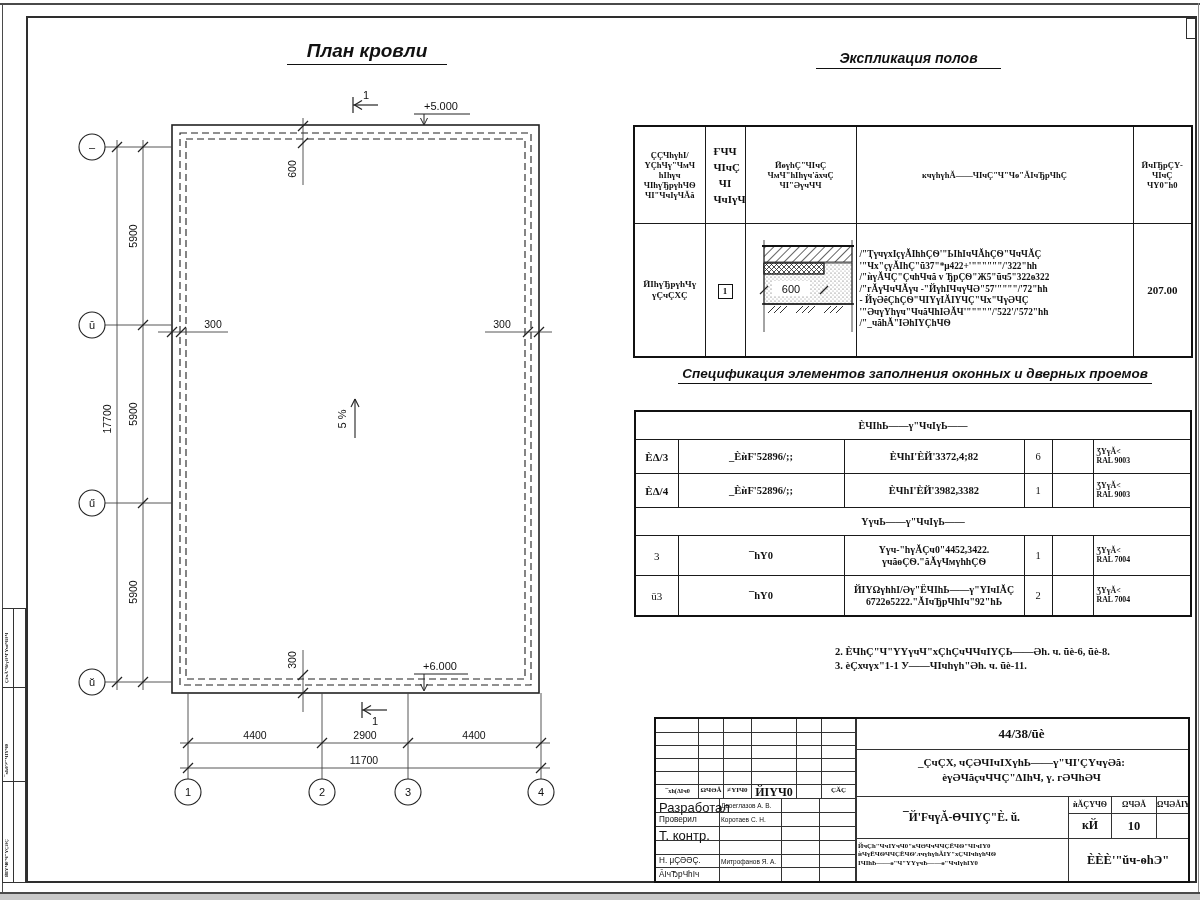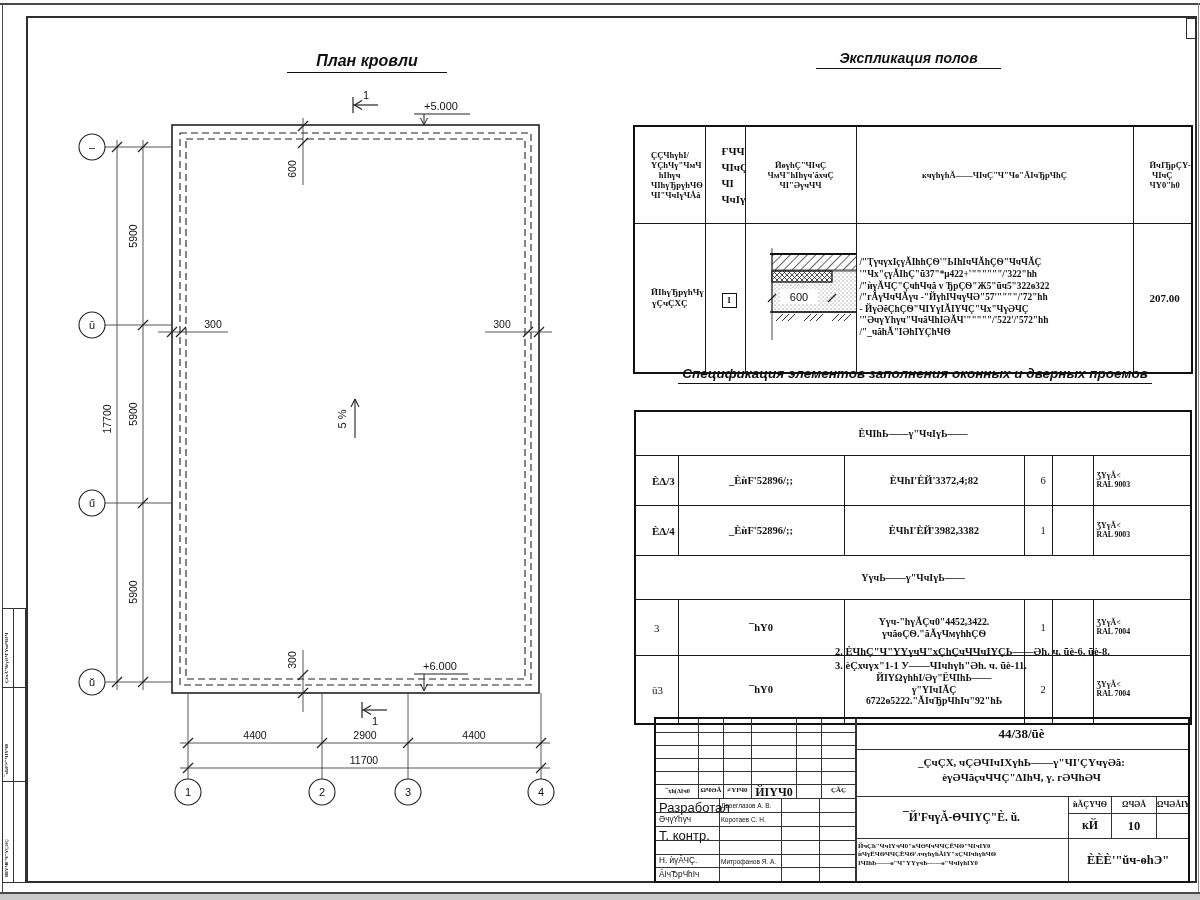--- a/index.html
+++ b/index.html
@@ -6,21 +6,21 @@
   body{width:1200px;height:900px;position:relative;background:#fff;
        font-family:"Liberation Sans","DejaVu Sans",sans-serif;color:#111;overflow:hidden;}
   .abs{position:absolute;}
   .ln{position:absolute;background:#333;}
   .garb{font-family:"Liberation Serif","DejaVu Serif",serif;font-weight:bold;}
   .pre{white-space:pre-line;}
   .ctr{text-align:center;}
   .ittl{font-style:italic;font-weight:bold;text-align:center;
         border-bottom:1.2px solid #111;padding-bottom:2px;}
   table{border-collapse:collapse;table-layout:fixed;}
-  td{border:1px solid #1a1a1a;padding:16px;overflow:hidden;vertical-align:middle;}
+  td{border:1px solid #1a1a1a;padding:8px;overflow:hidden;vertical-align:middle;}
   .tb-txt{position:absolute;line-height:1.15;}
   .typebox{display:inline-block;width:13px;height:13px;border:1px solid #111;
            line-height:13px;text-align:center;font-size:9px;}
   svg text{font-family:"Liberation Sans","DejaVu Sans",sans-serif;fill:#111;}
 </style>
 </head>
 <body>
 
 <div class="ln" style="left:0;top:3px;width:1200px;height:2px;background:#4a4a4a;"></div>
 <div class="ln" style="left:2px;top:3px;width:1px;height:890px;background:#4a4a4a;"></div>
@@ -32,21 +32,21 @@
 
 <div class="abs" style="left:2px;top:608px;width:24px;height:275px;border:1px solid #333;box-sizing:border-box;">
   <div class="ln" style="left:10px;top:0;width:1px;height:273px;"></div>
   <div class="ln" style="left:0;top:78px;width:22px;height:1px;"></div>
   <div class="ln" style="left:0;top:172px;width:22px;height:1px;"></div>
   <div class="abs garb" style="left:1px;top:74px;font-size:5px;white-space:nowrap;transform:rotate(-90deg);transform-origin:left top;">ҪĕхĂ'ЧĕүӘЧ'ҮчĕЧӘЧ</div>
   <div class="abs garb" style="left:1px;top:168px;font-size:5px;white-space:nowrap;transform:rotate(-90deg);transform-origin:left top;">¯хЬ0'≠"ЧIҮЧ0</div>
   <div class="abs garb" style="left:1px;top:268px;font-size:5px;white-space:nowrap;transform:rotate(-90deg);transform-origin:left top;">ЙIҮЧ0'Ч"ҮÇӘÇ</div>
 </div>
 
-<div class="abs ittl" style="left:287px;top:52px;width:160px;font-size:16px;">План кровли</div>
+<div class="abs ittl" style="left:287px;top:40px;width:160px;font-size:19px;">План кровли</div>
 <div class="abs ittl" style="left:816px;top:50px;width:185px;font-size:14px;">Экспликация полов</div>
 <div class="abs ittl" style="left:678px;top:366px;width:474px;font-size:13.5px;">Спецификация элементов заполнения оконных и дверных проемов</div>
 
 <svg class="abs" style="left:0;top:0;" width="1200" height="900" viewBox="0 0 1200 900">
   <g stroke="#222" fill="none">
     <rect x="172" y="125" width="367" height="568" stroke-width="1.6"></rect>
     <rect x="180" y="133" width="351" height="552" stroke-width="1.1" stroke-dasharray="7 4"></rect>
     <rect x="186" y="139" width="339" height="540" stroke-width="1.1" stroke-dasharray="7 4"></rect>
   </g>
   <g stroke="#444" stroke-width="0.9">
@@ -341,24 +341,24 @@
 
   <div class="tb-txt garb" style="left:1px;top:68px;width:41px;font-size:6.2px;text-align:center;">¯хh(ΔIч0</div>
   <div class="tb-txt garb" style="left:43px;top:67px;width:24px;font-size:7px;text-align:center;">ΩЧӘĂ</div>
   <div class="tb-txt garb" style="left:68px;top:67px;width:27px;font-size:7px;text-align:center;">≠YIЧ0</div>
   <div class="tb-txt garb" style="left:96px;top:67px;width:44px;font-size:12px;text-align:center;">ЙIҮЧ0</div>
   <div class="tb-txt garb" style="left:141px;top:67px;width:24px;font-size:7px;text-align:center;"></div>
   <div class="tb-txt garb" style="left:166px;top:67px;width:33px;font-size:7px;text-align:center;">ÇĂÇ</div>
 
   <div class="tb-txt" style="left:3px;top:82px;font-size:13px;">Разработал</div>
   <div class="tb-txt" style="left:65px;top:83px;font-size:6.5px;">Двоеглазов А. В.</div>
-  <div class="tb-txt" style="left:3px;top:96px;font-size:8.2px;">ӘчүҮhүч</div>
+  <div class="tb-txt" style="left:3px;top:96px;font-size:8.2px;">Проверил</div>
   <div class="tb-txt" style="left:65px;top:97px;font-size:6.5px;">Коротаев С. Н.</div>
   <div class="tb-txt" style="left:3px;top:110px;font-size:13px;">Т. контр.</div>
-  <div class="tb-txt" style="left:3px;top:137px;font-size:8.2px;">Н. ѝүĂЧÇ.</div>
+  <div class="tb-txt" style="left:3px;top:137px;font-size:8.2px;">Н. μÇӘӘÇ.</div>
   <div class="tb-txt" style="left:65px;top:139px;font-size:6.5px;">Митрофанов Я. А.</div>
   <div class="tb-txt" style="left:3px;top:151px;font-size:8.2px;">ĂIчЂрЧhIч</div>
 
   <div class="tb-txt garb ctr" style="left:199px;top:8px;width:333px;font-size:13px;">44/38/ūè</div>
   <div class="tb-txt garb ctr" style="left:205px;top:36px;width:321px;font-size:11px;line-height:15px;">
     <div>_ÇчÇХ, чÇӘЧIчIХүhЬ——ү"ЧI'ÇҮчүӘă:</div>
     <div>èүӘЧăçчЧЧÇ"ΔIhЧ, ү. гӘЧhӘЧ</div>
   </div>
   <div class="tb-txt garb ctr" style="left:199px;top:92px;width:213px;font-size:11.5px;">¯Й'FчүĂ-ѲЧIҮÇ"È. ŭ.</div>
   <div class="tb-txt garb ctr" style="left:413px;top:81px;width:42px;font-size:8px;">ѝĂÇҮЧѲ</div>

